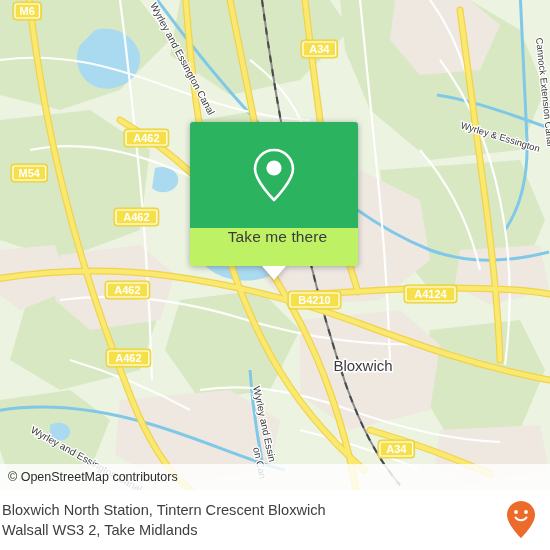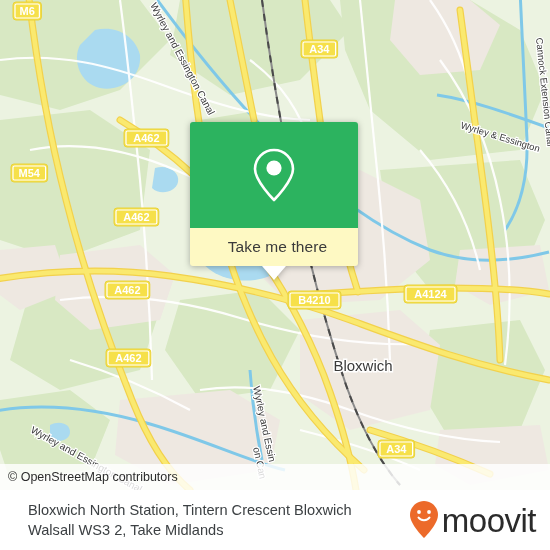--- a/index.html
+++ b/index.html
@@ -42,24 +42,24 @@
   #callout-green {
     height: 106px;
     background: #2cb35f;
     border-radius: 3px 3px 0 0;
     display: flex;
     align-items: center;
     justify-content: center;
   }
   #callout-white {
     height: 38px;
-    background: #fef9c3;
+    background: #bef264;
     border-radius: 0 0 3px 3px;
     display: flex;
-    align-items: center;
+    align-items: flex-start;
     justify-content: center;
     padding-left: 7px;
   }
   #callout-label {
     font-size: 15.5px;
     color: #3b3b3b;
     letter-spacing: 0.1px;
   }
   #callout-tail {
     position: absolute;
@@ -100,21 +100,21 @@
     background: #ffffff;
     display: flex;
     align-items: center;
     justify-content: space-between;
     z-index: 60;
   }
   #footer-text {
     font-size: 14.6px;
     line-height: 20px;
     color: #3c4043;
-    padding-left: 28px;
+    padding-left: 2px;
     max-width: 390px;
   }
   #logo {
     display: flex;
     align-items: center;
     padding-right: 14px;
   }
   #logo-word {
     font-size: 33px;
     color: #2b2b2b;
@@ -327,17 +327,16 @@
       <br>
       <span>Walsall WS3 2, Take Midlands</span>
     </div>
     <div id="logo">
       <svg width="30" height="40" viewBox="0 0 30 40">
         <path d="M15 1 C7.3 1 1 7.3 1 15 C1 24.5 15 38 15 38 C15 38 29 24.5 29 15 C29 7.3 22.7 1 15 1 Z" fill="#ec6a2a"></path>
         <circle cx="10" cy="12" r="1.9" fill="#ffffff"></circle>
         <circle cx="20" cy="12" r="1.9" fill="#ffffff"></circle>
         <path d="M9.5 17.5 C11.5 21 18.5 21 20.5 17.5" fill="none" stroke="#ffffff" stroke-width="2" stroke-linecap="round"></path>
       </svg>
-      <span id="logo-word">moovit</span>
     </div>
   </div>
 
 </div>
 
 </body></html>

